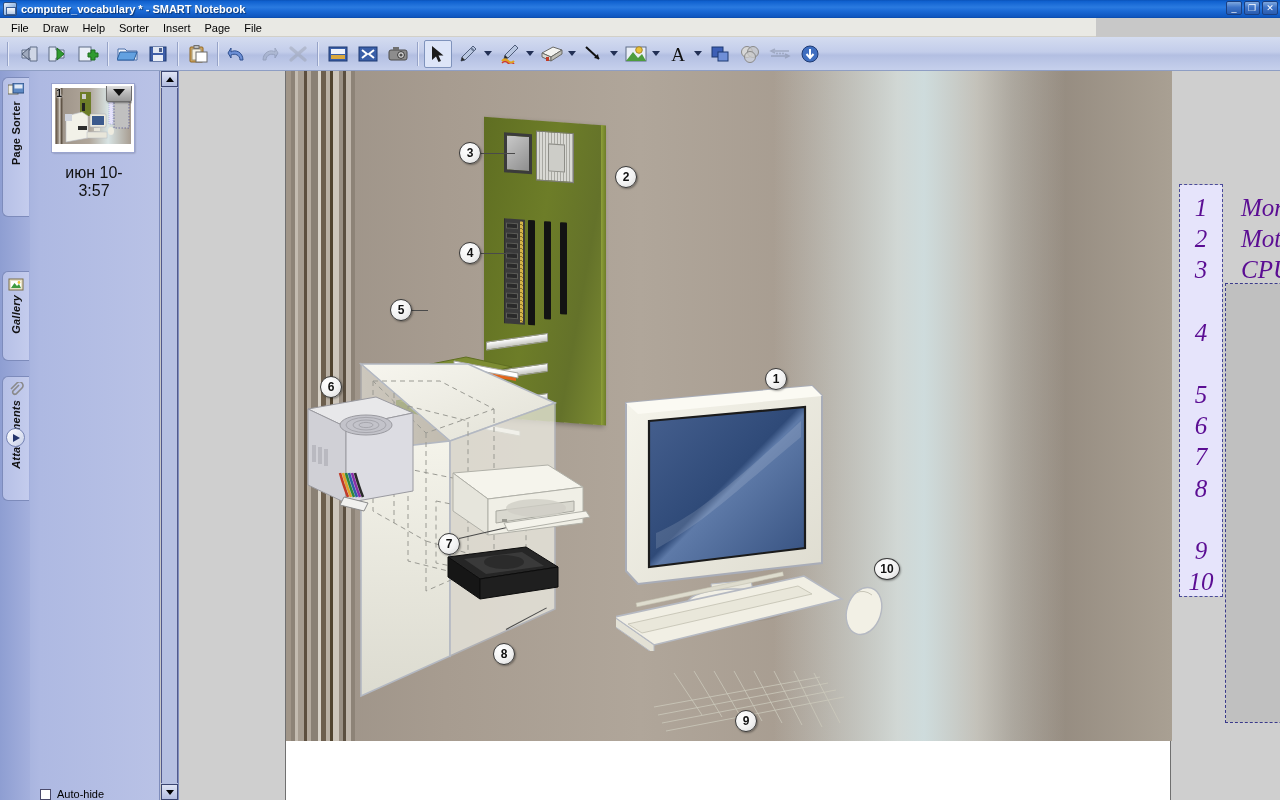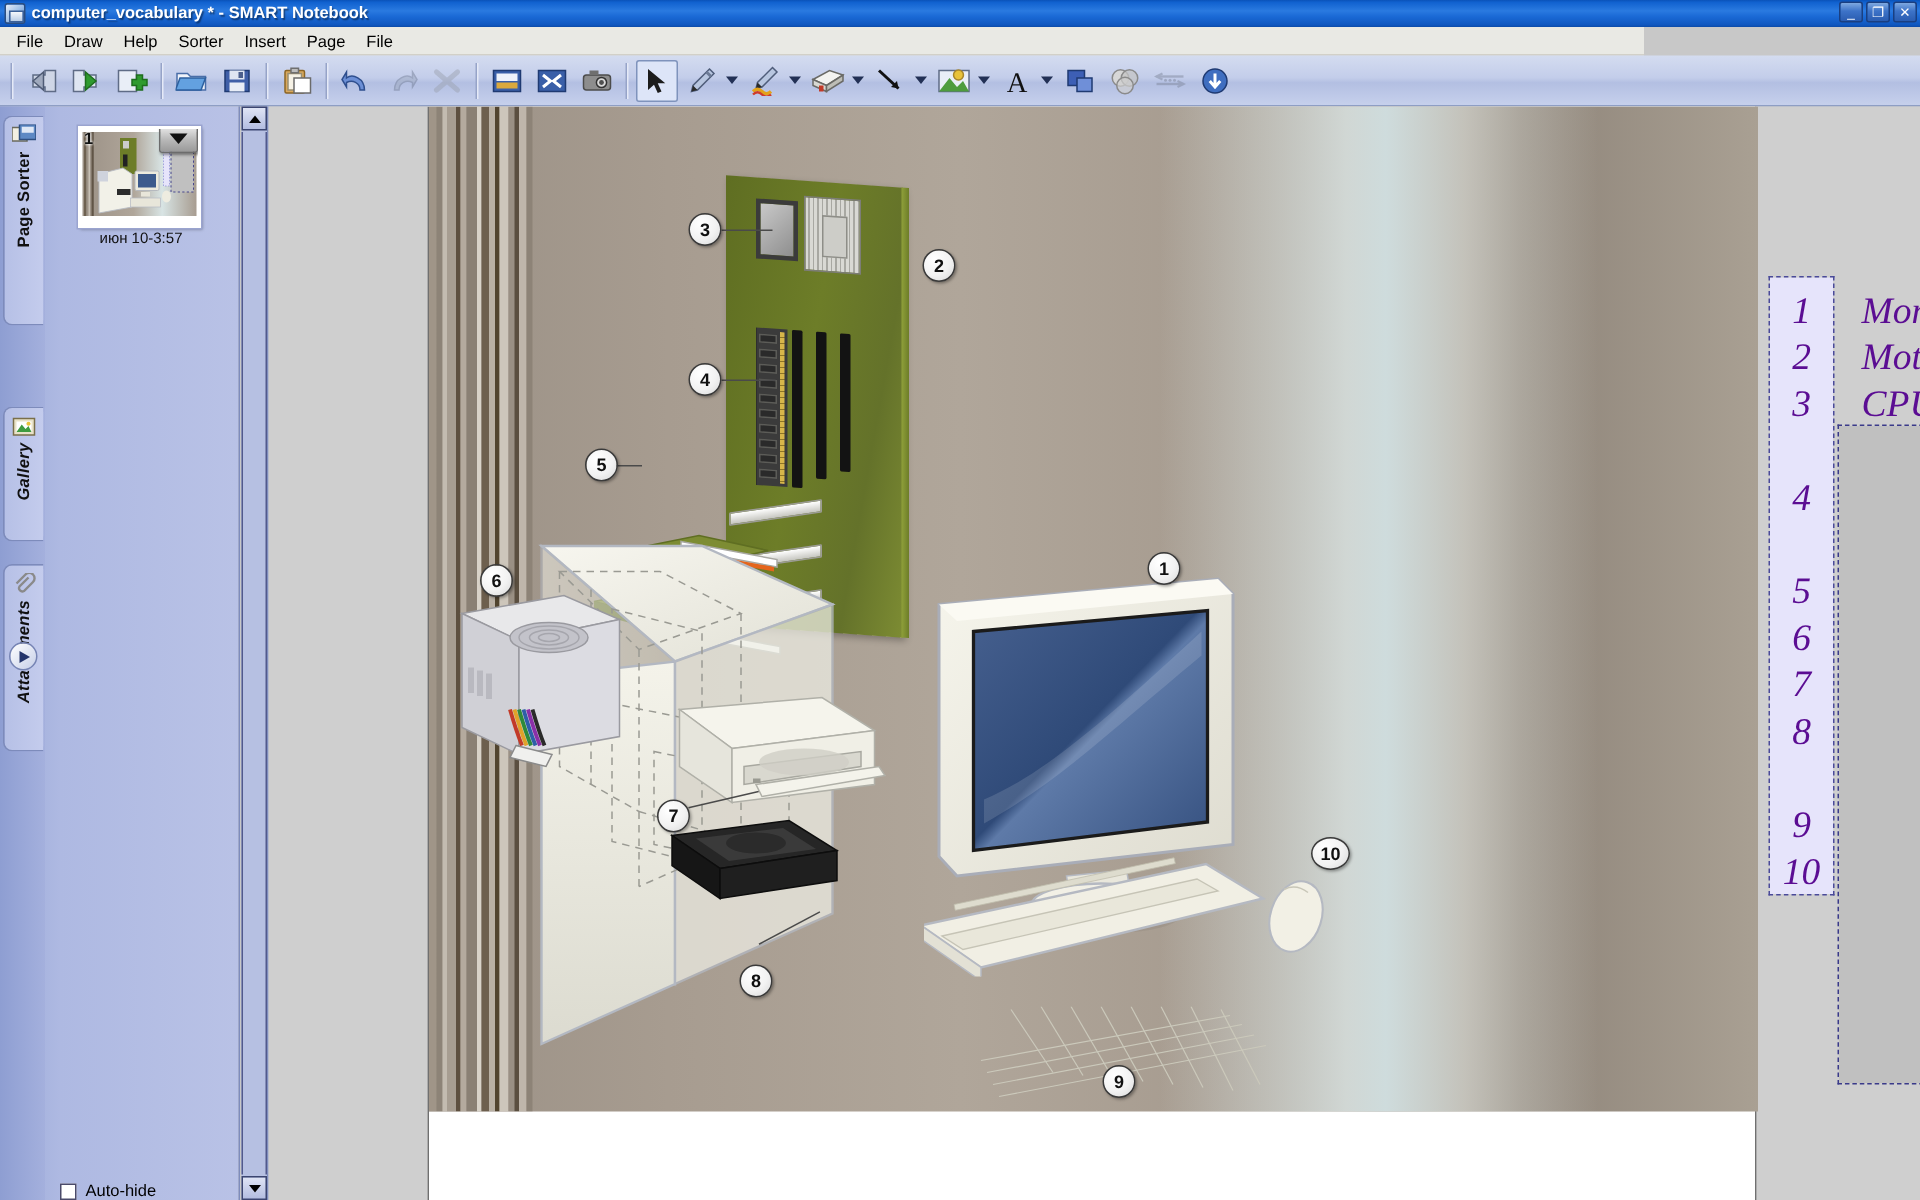--- a/index.html
+++ b/index.html
@@ -151,21 +151,21 @@
     border: 1px solid #6c6c6c; border-radius: 2px;
     display: flex; align-items: center; justify-content: center;
     cursor: pointer; z-index: 8;
     box-shadow: 1px 1px 2px rgba(0,0,0,0.4);
   }
   #thumbmenu::after {
     content: ""; border-left: 6px solid transparent; border-right: 6px solid transparent;
     border-top: 7px solid #111;
   }
   #thumblabel {
-    text-align: center; font-size: 10px; color: #111; margin-top: 2px;
+    text-align: center; font-size: 16px; color: #111; margin-top: 12px;
   }
 
   
   #panelscroll {
     position: absolute; left: 161px; top: 71px; width: 18px; height: 729px;
     background: #b6c0e2; border-right: 1px solid #7e8cbc;
   }
   .sbtn {
     width: 17px; height: 16px;
     background: linear-gradient(to bottom, #dfe4f5, #b3bde0);

